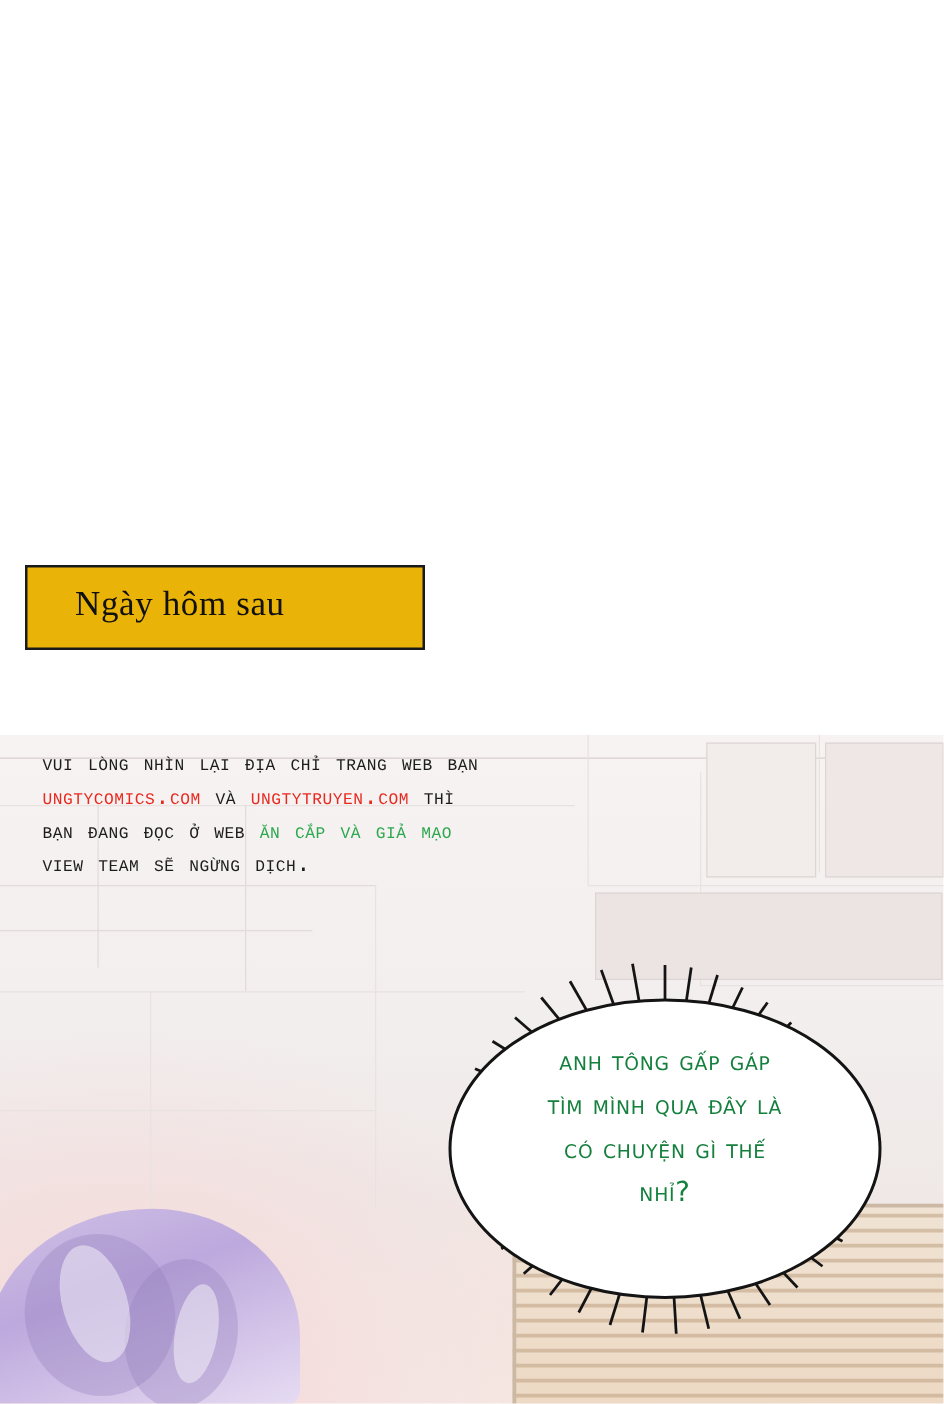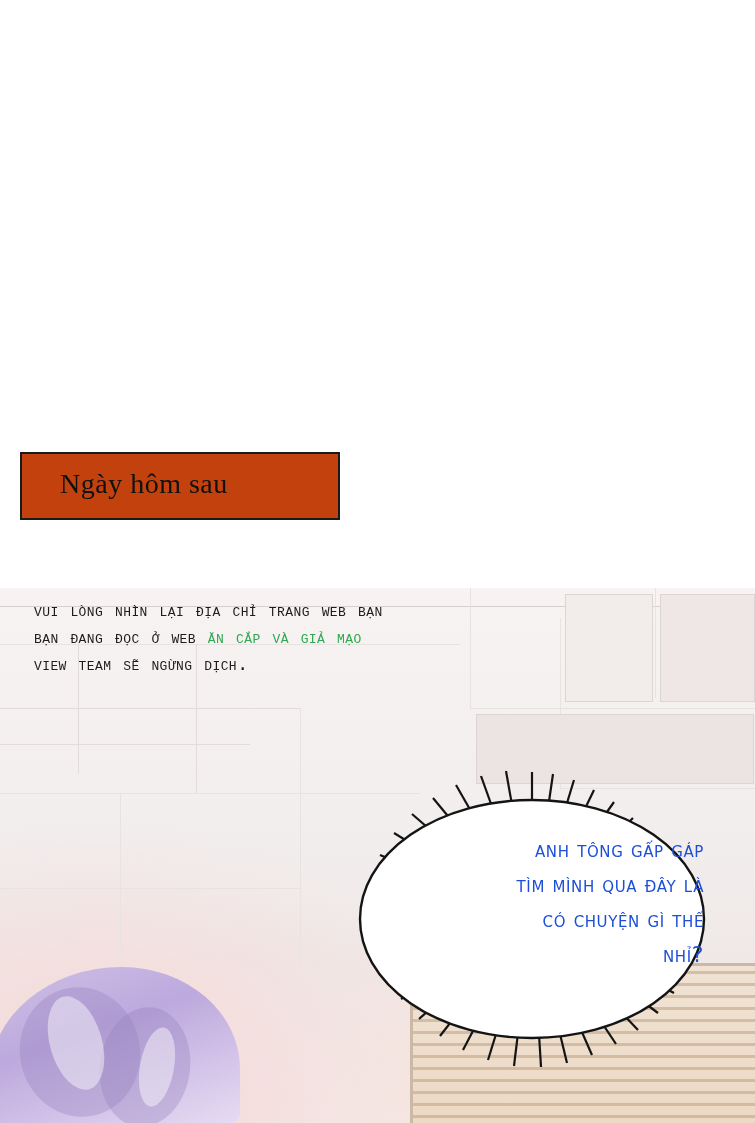--- a/index.html
+++ b/index.html
@@ -28,21 +28,21 @@
   }
 
   
   .caption-box {
     position: absolute;
     left: 20px;
     top: 452px;
     width: 320px;
     height: 68px;
     border: 2px solid #1a1a1a;
-    background: #c2410c;
+    background: #eab308;
     box-sizing: border-box;
     padding-left: 16px;
   }
   .caption-box .caption-text {
     position: absolute;
     left: 38px;
     top: 14px;
     font-family: "Liberation Serif", serif;
     font-size: 28px;
     color: #111111;
@@ -175,25 +175,25 @@
     position: absolute;
     left: 0; top: 0;
     width: 420px;
     height: 300px;
   }
   .bubble-text {
     position: absolute;
     left: 38px;
     top: 62px;
     width: 344px;
-    text-align: right;
+    text-align: center;
     font-family: "DejaVu Sans", sans-serif;
     font-size: 22px;
     line-height: 35px;
-    color: #1d4ed8;
+    color: #15803d;
     letter-spacing: 0.6px;
     font-variant: small-caps;
     text-transform: lowercase;
   }
   .bubble-text .ln { display: block; }
 </style>
 </head>
 <body>
 
 <div id="page">
@@ -250,20 +250,23 @@
       <div class="hair-strand" style="left:30px; top:20px; width:120px; height:130px; transform:rotate(-12deg);"></div>
       <div class="hair-strand" style="left:110px; top:40px; width:90px; height:120px; transform:rotate(8deg);"></div>
       <div class="hair-hilite" style="left:60px; top:28px; width:52px; height:96px; transform:rotate(-16deg);"></div>
       <div class="hair-hilite" style="left:150px; top:60px; width:34px; height:80px; transform:rotate(10deg);"></div>
     </div>
   </div>
 
   <div class="notice">
     <span class="ln">
       <span>vui lòng nhìn lại địa chỉ trang web bạn</span>
+    </span>
+    <span class="ln">
+      <span class="red">ungtycomics.com</span><span> và </span><span class="red">ungtytruyen.com</span><span> thì</span>
     </span>
     <span class="ln">
       <span>bạn đang đọc ở web </span><span class="green">ăn cắp và giả mạo</span>
     </span>
     <span class="ln">
       <span>view team sẽ ngừng dịch.</span>
     </span>
   </div>
 
   <div class="bubble-wrap">

